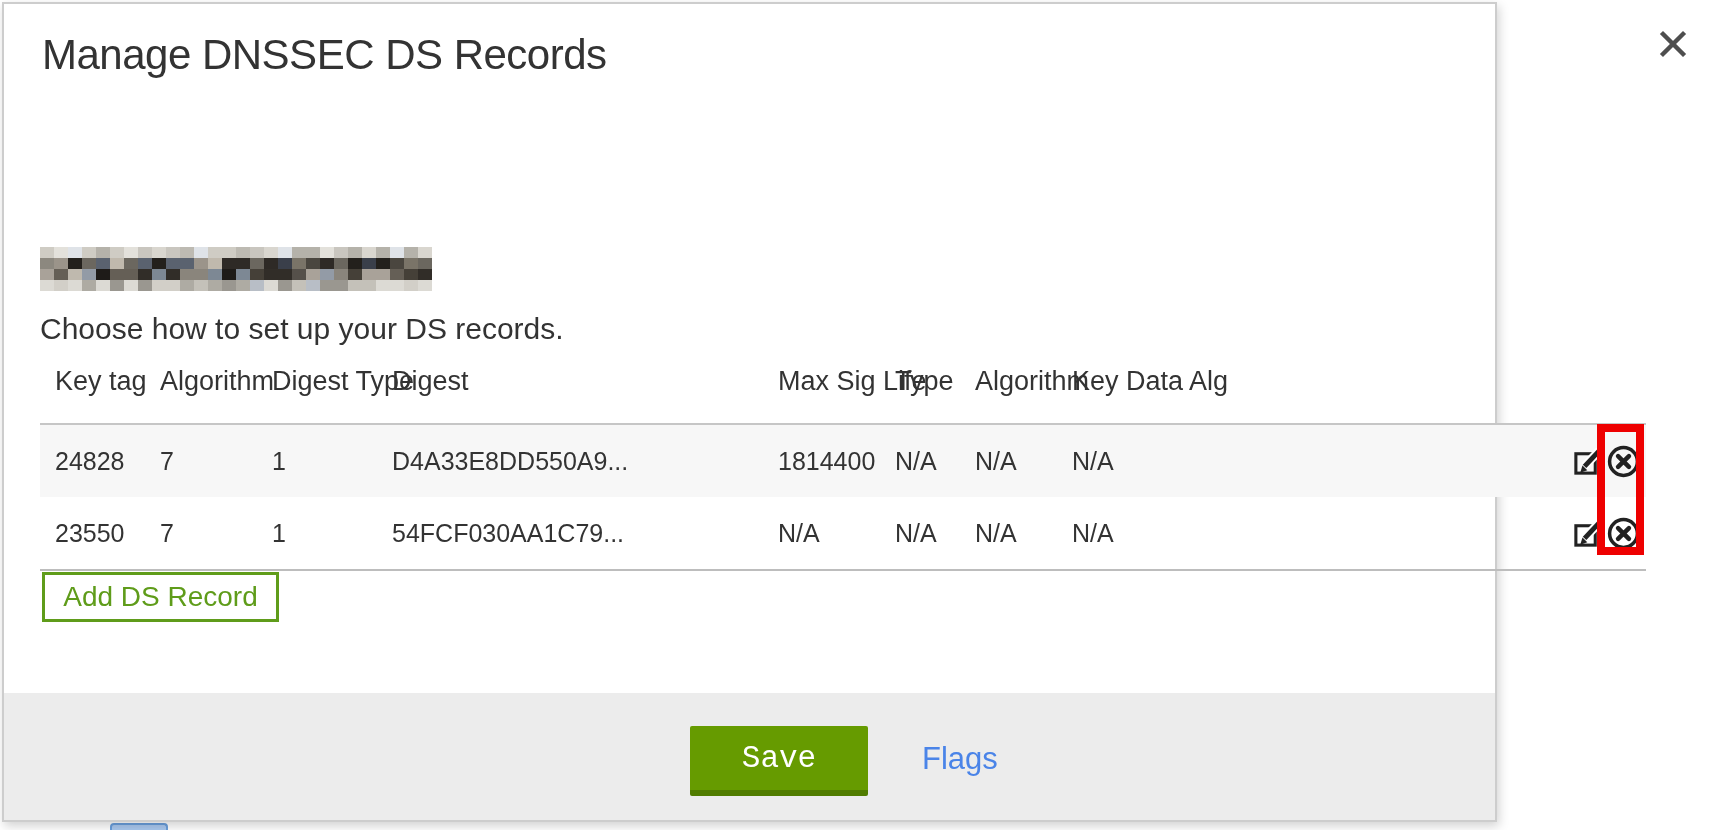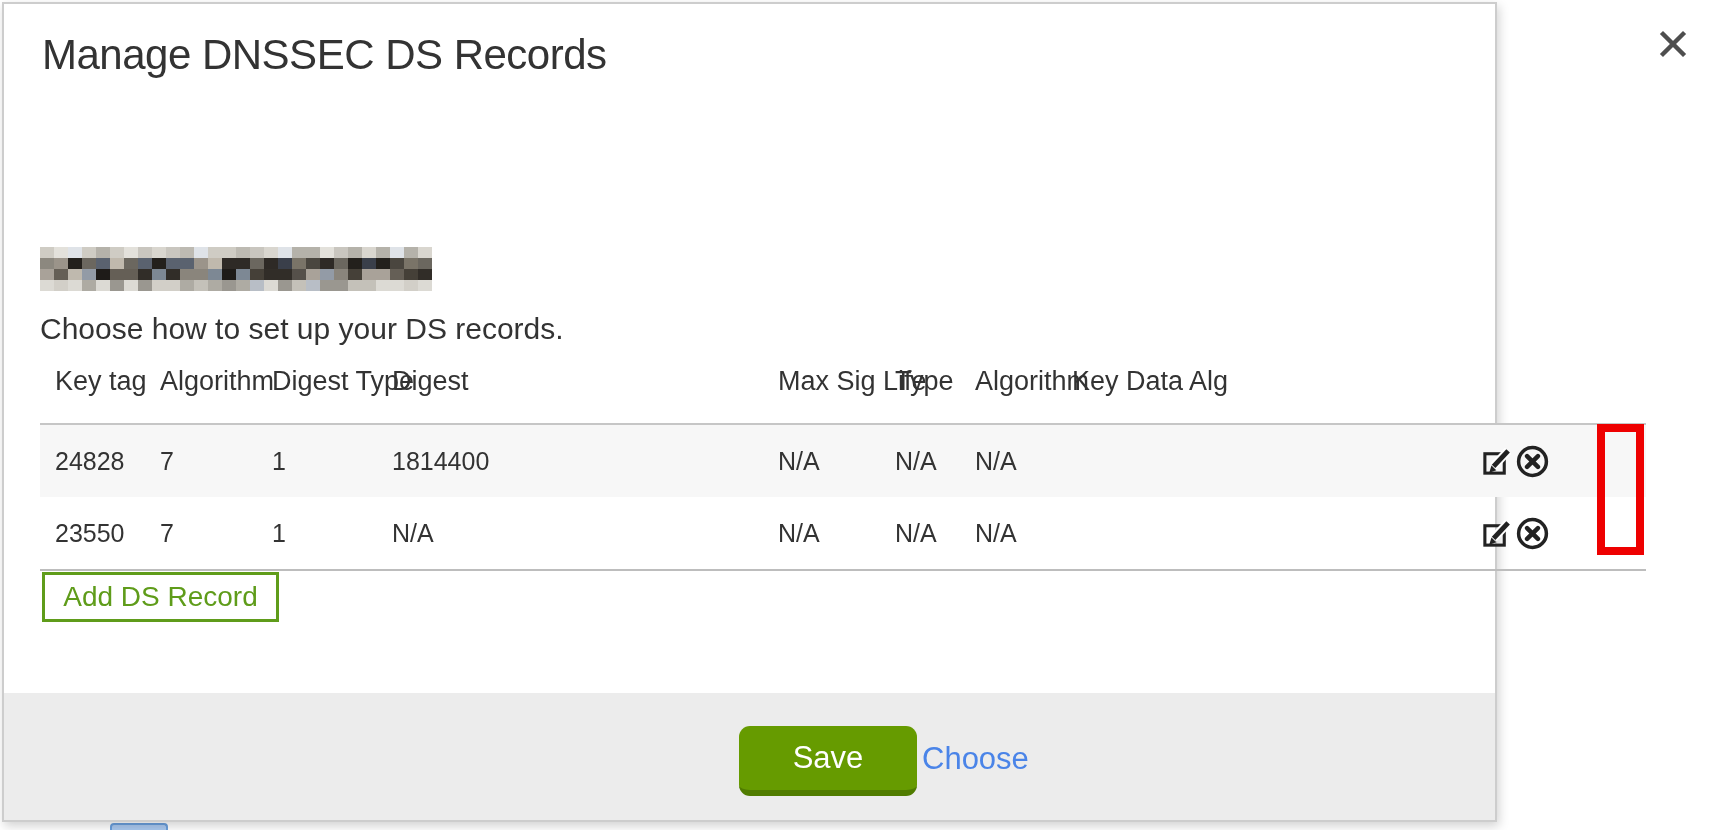--- a/index.html
+++ b/index.html
@@ -60,25 +60,25 @@
     border:3px solid var(--add-green,#5f9c1a);
     color:var(--add-green,#5f9c1a);font-size:28px;
     font-family:"Liberation Sans","DejaVu Sans",sans-serif;
     cursor:pointer;
   }
   .modal-footer{
     position:absolute;left:0;right:0;bottom:0;height:127px;
     background:var(--footer-gray,#ececec);
   }
   .save-btn{
-    position:absolute;left:735px;top:722px;width:178px;height:70px;
+    position:absolute;left:686px;top:722px;width:178px;height:70px;
     box-sizing:border-box;background:var(--brand-green,#669b00);
     border:none;border-bottom:6px solid var(--green-dark,#507c00);
-    border-radius:11px;color:#fff;font-size:31px;
-    font-family:Liberation Sans, sans-serif;
+    border-radius:2px;color:#fff;font-size:31px;
+    font-family:Liberation Mono, monospace;
     cursor:pointer;
   }
   .cancel-link{
     position:absolute;left:918px;top:737px;
     font-size:31px;color:var(--link-blue,#4a84e8);text-decoration:none;cursor:pointer;
   }
   
   .under-page-fragment{
     position:absolute;left:110px;top:823px;width:54px;height:7px;
     background:#a9c8ef;border:2px solid #6a9fdd;border-bottom:none;
@@ -227,20 +227,21 @@
       <span>Algorithm</span>
       <span>Key Data Alg</span>
       <span></span>
     </div>
     <div class="tbody">
 
       <div class="trow">
         <div class="cell">24828</div>
         <div class="cell">7</div>
         <div class="cell">1</div>
+        <div class="cell">D4A33E8DD550A9...</div>
         <div class="cell">1814400</div>
         <div class="cell">N/A</div>
         <div class="cell">N/A</div>
         <div class="cell">N/A</div>
         <div class="cell"></div>
         <div class="cell actions">
           <button class="icon-btn" aria-label="Edit">
             <svg viewBox="0 0 32 32" width="31" height="31">
               <rect x="4" y="8" width="20" height="20" fill="none" stroke="#222" stroke-width="3.2"></rect>
               <line x1="13" y1="21" x2="28" y2="5" stroke="#fff" stroke-width="9"></line>
@@ -255,20 +256,21 @@
               <line x1="23.6" y1="12.4" x2="12.4" y2="23.6" stroke="#222" stroke-width="4.6" stroke-linecap="round"></line>
             </svg>
           </button>
         </div>
       </div>
 
       <div class="trow">
         <div class="cell">23550</div>
         <div class="cell">7</div>
         <div class="cell">1</div>
+        <div class="cell">54FCF030AA1C79...</div>
         <div class="cell">N/A</div>
         <div class="cell">N/A</div>
         <div class="cell">N/A</div>
         <div class="cell">N/A</div>
         <div class="cell"></div>
         <div class="cell actions">
           <button class="icon-btn" aria-label="Edit">
             <svg viewBox="0 0 32 32" width="31" height="31">
               <rect x="4" y="8" width="20" height="20" fill="none" stroke="#222" stroke-width="3.2"></rect>
               <line x1="13" y1="21" x2="28" y2="5" stroke="#fff" stroke-width="9"></line>
@@ -288,17 +290,17 @@
 
     </div>
   </div>
 
   <div class="annotation-box"></div>
 
   <button class="add-btn">Add DS Record</button>
 
   <div class="modal-footer"></div>
   <button class="save-btn">Save</button>
-  <a class="cancel-link">Choose</a>
+  <a class="cancel-link">Flags</a>
 
 </div>
 
 <div class="under-page-fragment"></div>
 
 </body></html>

